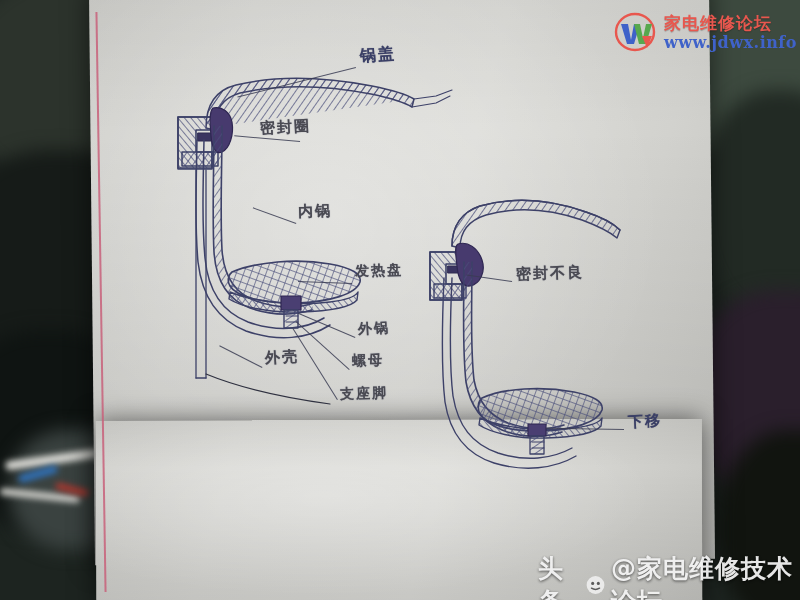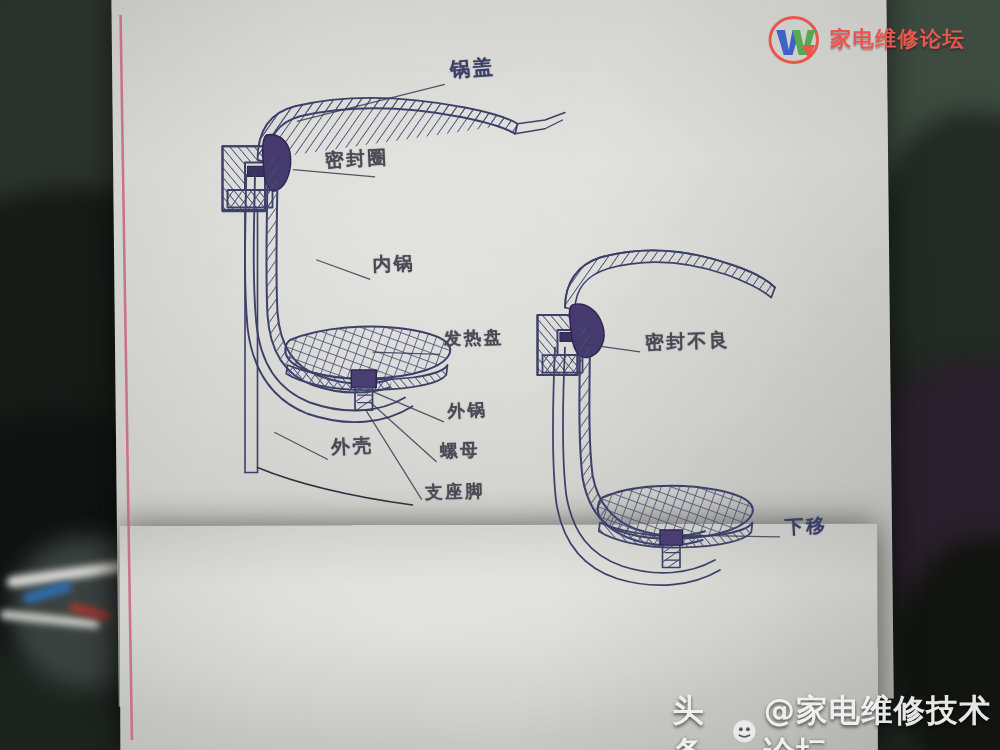--- a/index.html
+++ b/index.html
@@ -206,20 +206,21 @@
 
   <div class="wm-top" style="left:612px;top:10px;">
     <svg width="46" height="46" viewBox="0 0 46 46">
       <ellipse cx="23" cy="22" rx="19" ry="18" fill="none" stroke="#e8574e" stroke-width="2.4"></ellipse>
       <polygon points="9,14 16,14 19,30 22,14 28,14 22,34 15,34" fill="#3f62c9"></polygon>
       <polygon points="22,14 28,14 31,28 34,14 40,14 34,34 27,34" fill="#57a84e"></polygon>
       <polygon points="30,26 40,26 35,38" fill="#e8574e"></polygon>
     </svg>
     <div style="display:flex;flex-direction:column;line-height:1.15;">
       <span class="cn">家电维修论坛</span>
+      <span class="url">www.jdwx.info</span>
     </div>
   </div>
 
   <div class="wm-bot" style="left:538px;top:552px;">
     <span>头条</span>
     <svg width="26" height="26" viewBox="0 0 26 26" style="margin:0 1px;">
       <circle cx="13" cy="13" r="11" fill="#f2f2f2" opacity=".9"></circle>
       <circle cx="9.5" cy="11" r="1.9" fill="#555"></circle>
       <circle cx="16.5" cy="11" r="1.9" fill="#555"></circle>
       <path d="M8,17 Q13,20 18,17" stroke="#555" stroke-width="1.8" fill="none" stroke-linecap="round"></path>

